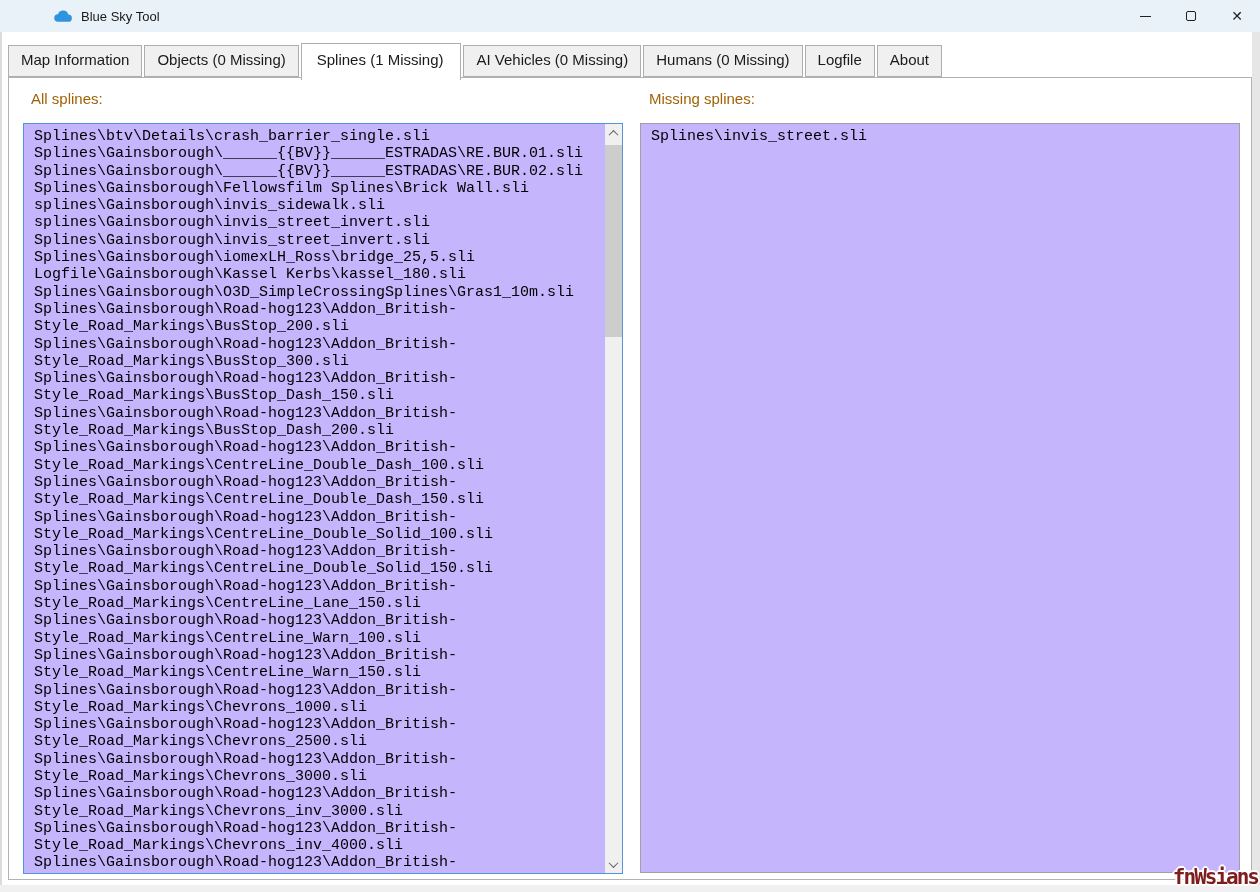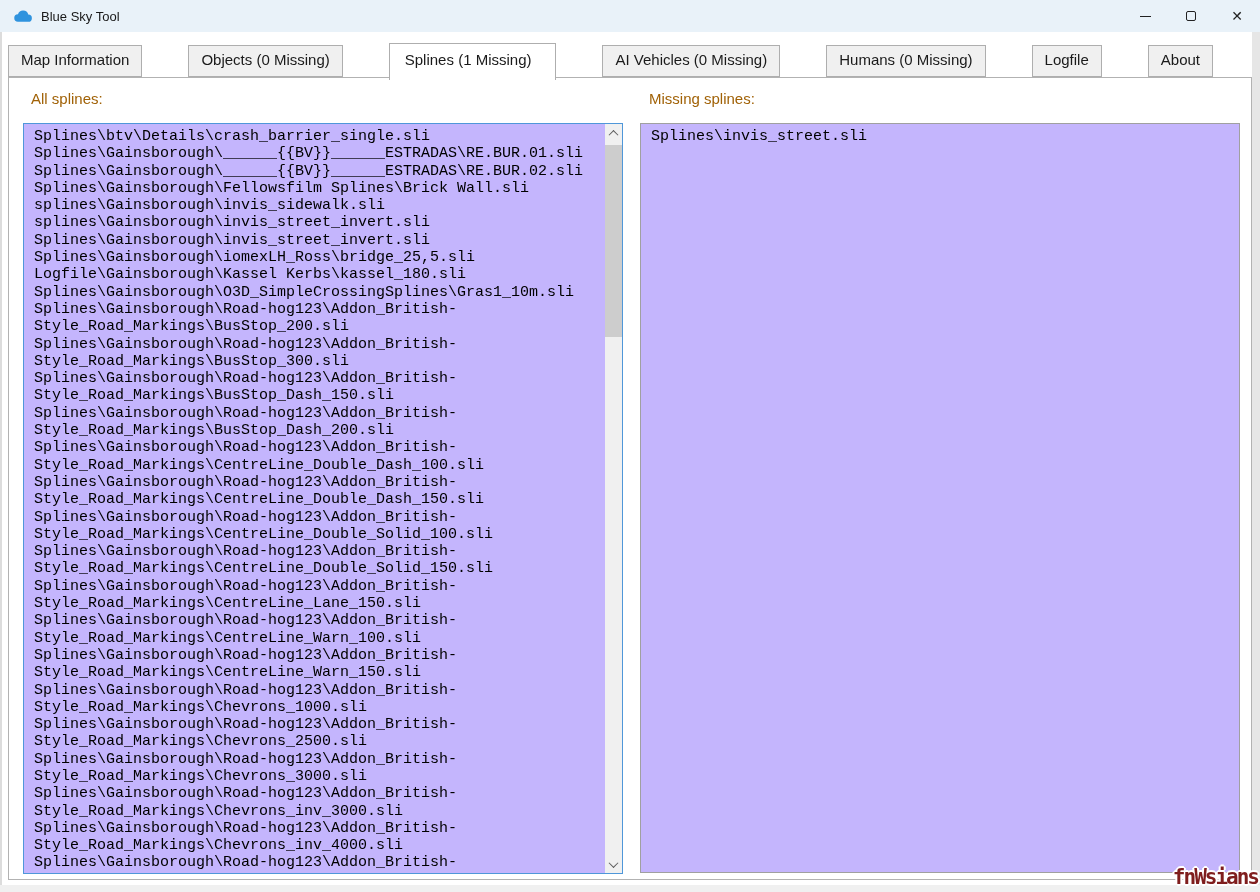--- a/index.html
+++ b/index.html
@@ -8,45 +8,45 @@
     position:relative;
     font-family:"Liberation Sans", sans-serif;
     background:#ffffff;
     overflow:hidden;
     outline:1px solid #9a9a9a;
   }
   
   .titlebar {
     position:absolute; left:0; top:0; width:1260px; height:32px;
     background:#e9f2f9;
-    display:flex; align-items:center;
+    display:flex; align-items:center;padding-left:40px;
   }
   .app-icon { margin-left:13px; width:20px; height:15px; display:flex; align-items:center; }
   .window-title { margin-left:8px; font-size:13px; color:#191919; }
   .win-controls { position:absolute; right:0; top:0; height:32px; display:flex; }
   .win-btn { width:46px; height:32px; display:flex; align-items:center; justify-content:center; background:transparent; border:none; cursor:default; }
   .glyph-min { width:11px; height:0; border-top:1.4px solid #222; }
   .glyph-max { width:10px; height:10px; border:1.4px solid #222; border-radius:2px; }
   .glyph-close { font-size:14px; color:#222; line-height:1; }
 
   
   .tabstrip {
     position:absolute; left:8px; top:43px; height:37px;
-    display:flex; align-items:flex-end; z-index:5;gap:44px;
+    display:flex; align-items:flex-end; z-index:5;
   }
   .tab {
     height:32px; margin-bottom:3px; margin-right:2px;
     background:#f0f0f0; border:1px solid #aeaeae;
     font-size:15px; color:#1a1a1a;
     padding:5px 12px 0 12px; white-space:nowrap; cursor:default;
   }
   .tab.active {
     height:37px; margin-bottom:0;
     background:#ffffff; border-bottom:none;
-    padding:7px 24px 0 15px; position:relative; z-index:6;
+    padding:7px 17px 0 15px; position:relative; z-index:6;
   }
 
   
   .tabpage {
     position:absolute; left:8px; top:77px; width:1244px; height:803px;
     background:#ffffff; border:1px solid #b2b2b2;
   }
   .panel-label { position:absolute; font-size:15px; color:#a16207; }
   .label-all { left:22px; top:12px; }
   .label-missing { left:640px; top:12px; }

